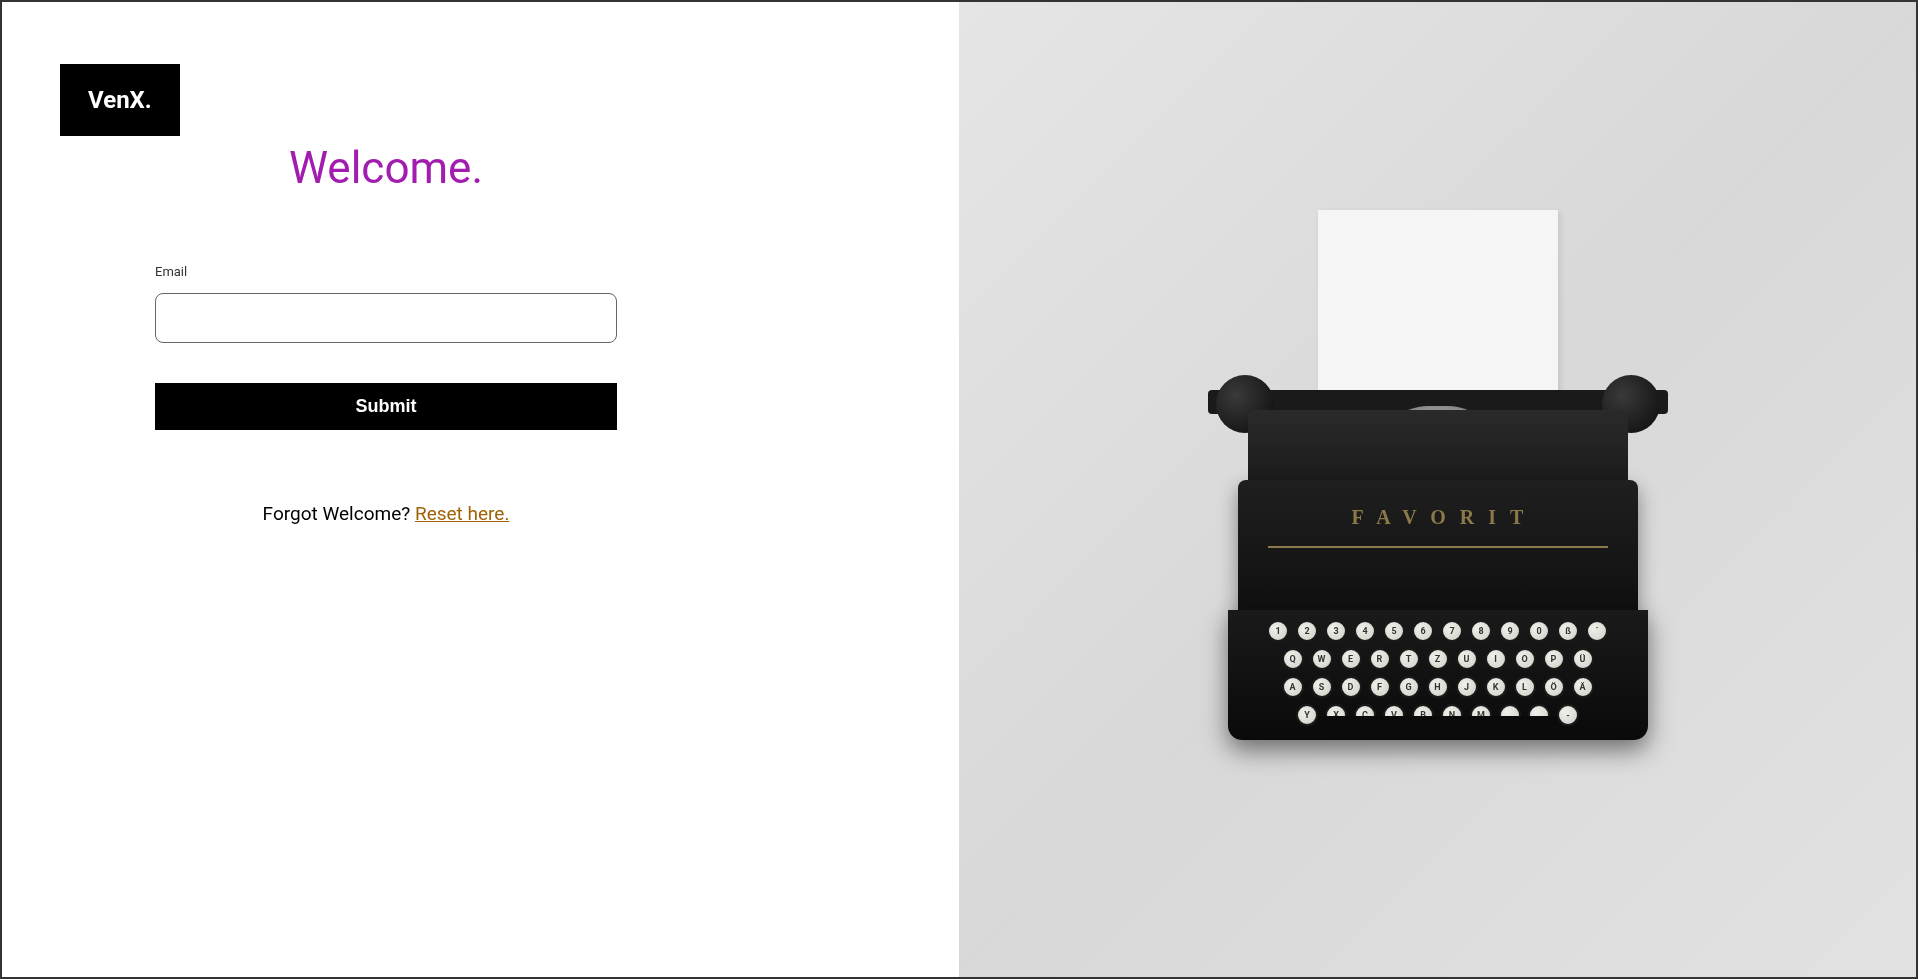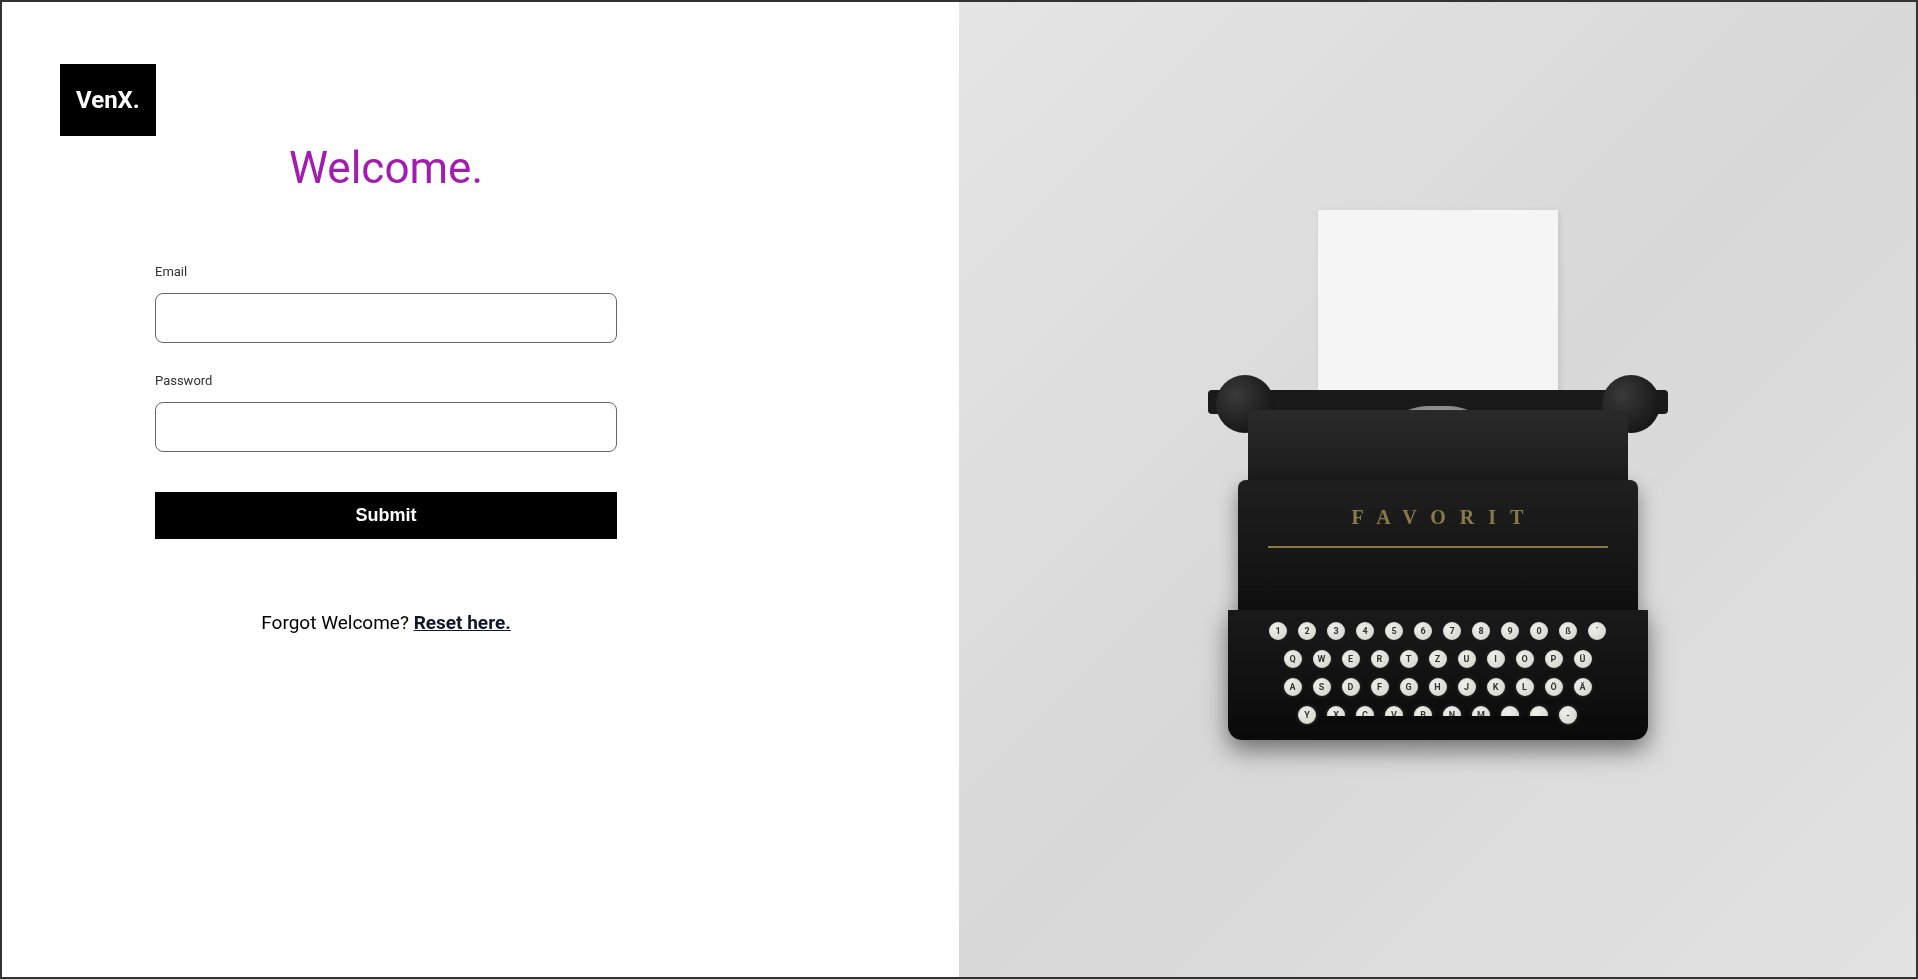--- a/index.html
+++ b/index.html
@@ -32,21 +32,21 @@
       align-items: center;
       justify-content: center;
       position: relative;
     }
     .logo {
       position: absolute;
       top: 62px;
       left: 58px;
       background: #000000;
       color: #ffffff;
-      padding: 22px 16px;
+      padding: 22px 28px;
       font-size: 24px;
       font-weight: bold;
       letter-spacing: 0px;
     }
     .form-wrapper {
       position: absolute;
       top: 140px;
       left: 153px;
       width: 462px;
     }
@@ -86,22 +86,22 @@
       cursor: pointer;
       margin-top: 10px;
     }
     .forgot-wrapper {
       text-align: center;
       margin-top: 72px;
       font-size: 19px;
       color: #000000;
     }
     .reset-link {
-      color: #0f172a;
-      font-weight: 700;
+      color: #a16207;
+      font-weight: 400;
       text-decoration: underline;
       cursor: pointer;
     }
     
     .typewriter {
       position: relative;
       width: 400px;
       height: 560px;
     }
     .paper {
@@ -233,24 +233,20 @@
       <span>VenX.</span>
     </div>
     <div class="form-wrapper">
       <h1 class="welcome-title">Welcome.</h1>
 
       <div class="form-group">
         <label class="form-label">Email</label>
         <input type="email" class="form-input" value="" style="">
       </div>
 
-      <div class="form-group">
-        <label class="form-label">Password</label>
-        <input type="password" class="form-input" value="" style="">
-      </div>
 
       <button class="submit-button">Submit</button>
 
       <div class="forgot-wrapper">
         <span>Forgot Welcome? </span><a class="reset-link">Reset here.</a>
       </div>
     </div>
   </div>
 
   <div class="right-panel">

